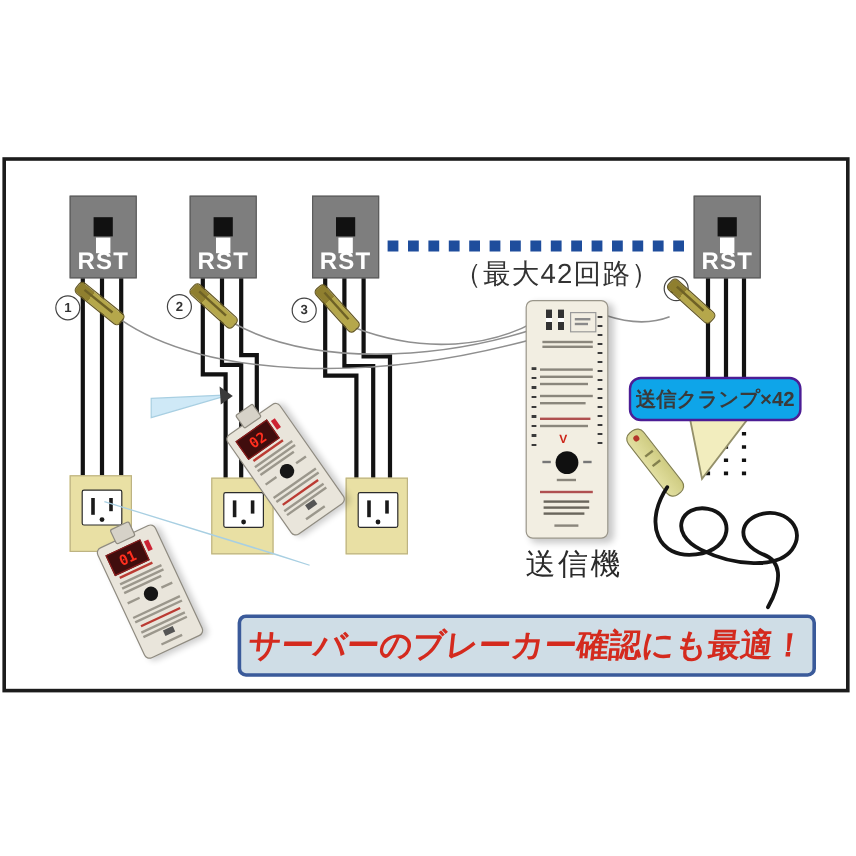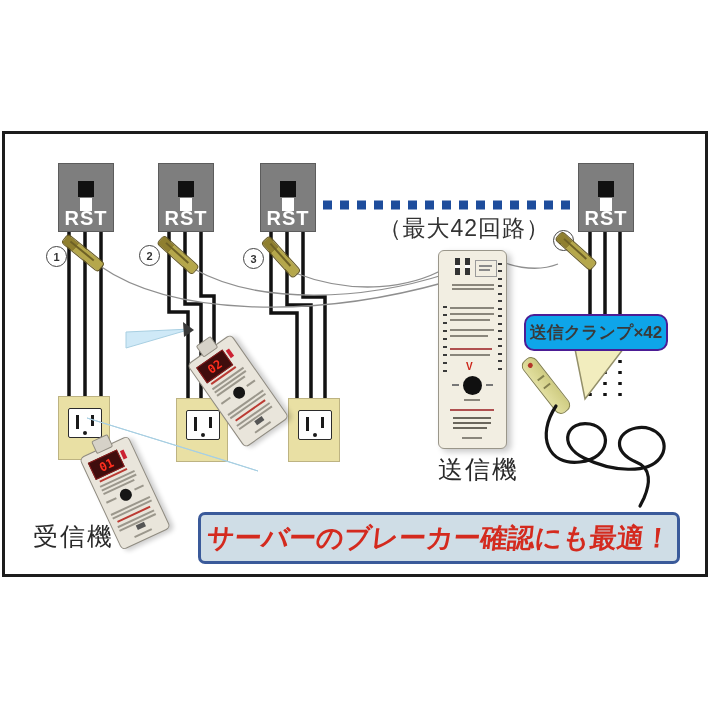--- a/index.html
+++ b/index.html
@@ -274,19 +274,18 @@
     <polygon points="183,322 194,330 184,337" fill="#3a3a3a"></polygon>
     <polygon points="87,418 230,462 258,471" fill="#cfe9f7" stroke="#a8cfe2" stroke-width="1"></polygon>
     <polygon points="574,344 627,344 585,399" fill="#f2edbe" stroke="#94906a" stroke-width="1.5"></polygon>
     <path d="M556,406 C536,436 548,466 580,462 C612,458 612,428 590,424 C568,420 556,444 584,458
              C612,472 648,474 660,458 C672,442 656,424 636,428 C616,432 612,452 636,462
              C652,468 650,484 644,498 L640,506" fill="none" stroke="#141414" stroke-width="3.2" stroke-linecap="round"></path>
   </svg>
 
   <div class="bubble yellow" style="left:524px;top:314px;width:140px;height:33px;font-size:17px;">送信クランプ×42</div>
 
-  <div class="jlabel" style="left:33px;top:520px;">受信機</div>
   <div class="jlabel" style="left:438px;top:453px;">送信機</div>
 
   <div class="banner">
     <span>サーバーのブレーカー確認にも最適！</span>
   </div>
 </div>
 
 </body></html>

